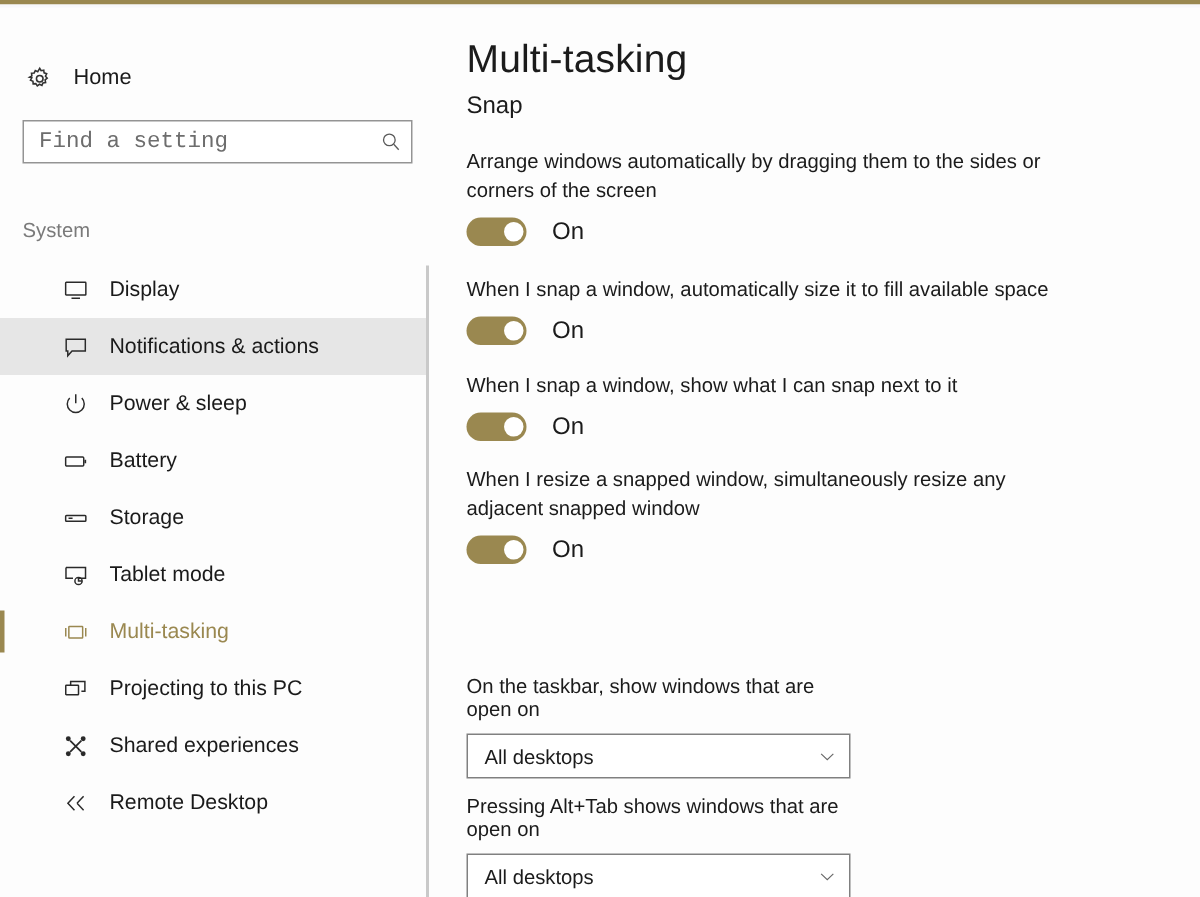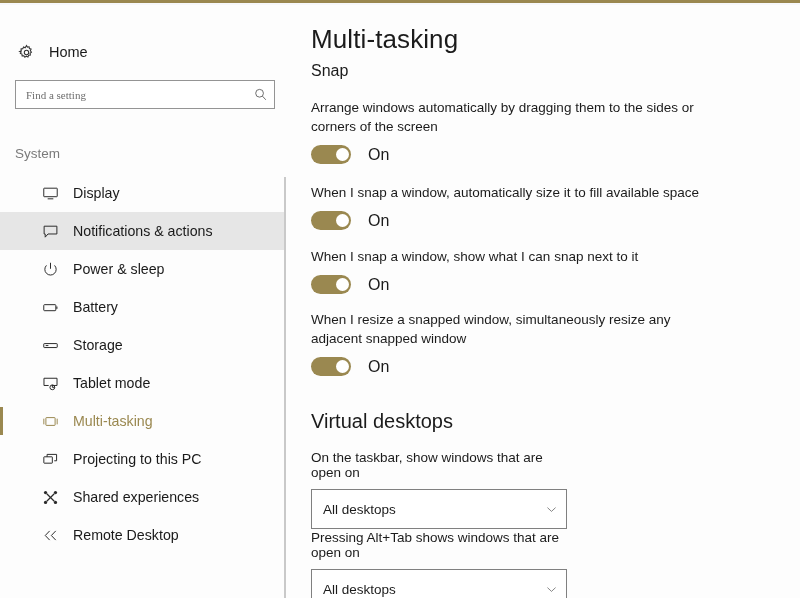--- a/index.html
+++ b/index.html
@@ -75,22 +75,22 @@
     border: 1px solid #949494;
     background: #ffffff;
     display: flex;
     align-items: center;
   }
   .search-box input {
     flex: 1;
     border: none;
     outline: none;
     background: transparent;
-    font-family: Liberation Serif, serif;
-    font-size: 11px;
+    font-family: Liberation Mono, monospace;
+    font-size: 15px;
     color: #2b2b2b;
     padding: 0 4px 0 10px;
     height: 100%;
   }
   .search-box input::placeholder { color: #6d6d6d; opacity: 1; }
   .search-box .mag {
     width: 28px;
     display: flex;
     align-items: center;
     justify-content: center;
@@ -227,21 +227,21 @@
   }
 
   .combo-block { position: absolute; left: 1px; width: 260px; }
   .combo-label {
     font-size: 13.5px;
     color: #1b1b1b;
     margin-bottom: 9px;
   }
   .combo {
     position: relative;
-    width: 256px; height: 40px;
+    width: 256px; height: 30px;
     border: 1px solid #808080;
     background: #ffffff;
     display: flex;
     align-items: center;
     cursor: default;
   }
   .combo .val {
     font-size: 13.5px;
     color: #1b1b1b;
     padding-left: 11px;
@@ -451,21 +451,20 @@
     <div class="setting" style="top:305px;">
       <div class="desc">When I resize a snapped window, simultaneously resize any adjacent snapped window</div>
       <div class="toggle-row">
         <div class="toggle">
           <span class="knob"></span>
         </div>
         <span class="toggle-state">On</span>
       </div>
     </div>
 
-    <div class="vd-head">Virtual desktops</div>
 
     <div class="combo-block" style="top:445px;">
       <div class="combo-label">On the taskbar, show windows that are open on</div>
       <div class="combo">
         <span class="val">All desktops</span>
         <span class="chev">
           <svg width="13" height="13" viewBox="0 0 24 24" fill="none" stroke="currentColor" stroke-width="1.5">
             <path d="M4.5 8.5 12 15.5 19.5 8.5"></path>
           </svg>
         </span>

